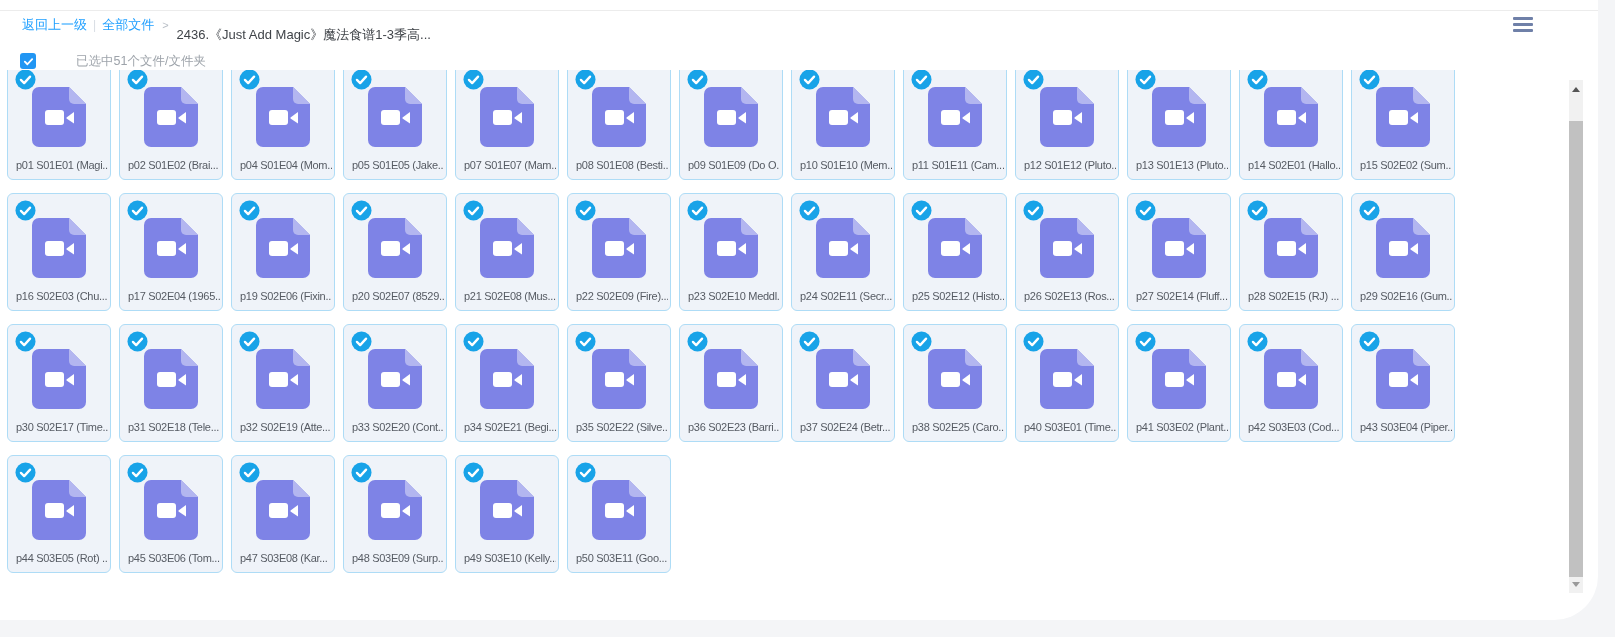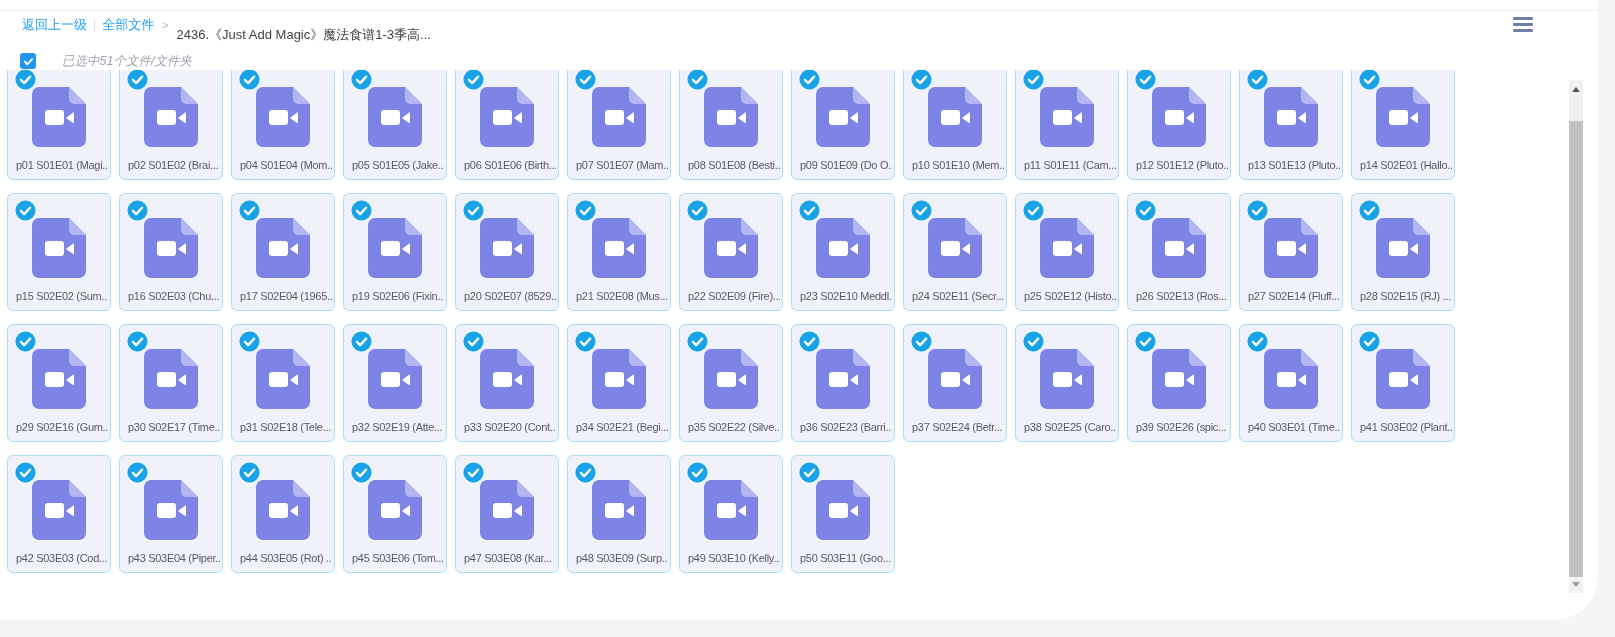--- a/index.html
+++ b/index.html
@@ -16,21 +16,21 @@
   .crumb-sep { color:#b8bec6; margin:0 8px; font-size:11px; }
   .crumb-current { color:#3f4348;margin-top:19px; }
 
   .menu-btn { position:absolute; right:78px; top:13px; width:24px; height:22px; display:flex; flex-direction:column; justify-content:center; gap:3px; cursor:pointer; }
   .menu-btn i { display:block; width:20px; height:3px; background:#6f80a8; border-radius:1px; }
 
   
   .select-row { position:absolute; left:20px; top:48px; height:26px; display:flex; align-items:center; }
   .cbx { width:16px; height:16px; border-radius:3px; background:#2196f3; display:inline-flex; align-items:center; justify-content:center; cursor:pointer; }
   .cbx svg { width:11px; height:11px; }
-  .select-label { margin-left:26px; font-size:12.5px; color:#9da3aa;font-style:italic; }
+  .select-label { margin-left:40px; font-size:12.5px; color:#9da3aa; }
 
   
   .viewport { position:absolute; left:7px; top:70px; width:1555px; height:523px; overflow:hidden; }
   .grid { display:grid; grid-template-columns:repeat(13,104px); column-gap:8px; row-gap:13px; margin-top:-8px; }
   .tile { position:relative; width:104px; height:118px; background:#eff3f9; border:1px solid #aedcf6; border-radius:6px; cursor:pointer; }
   .check { position:absolute; top:6px; left:7px; width:21px; height:21px; }
   .check svg { width:21px; height:21px; display:block; }
   .vicon { position:absolute; top:24px; left:50%; transform:translateX(-50%); width:54px; height:60px; }
   .vicon svg { width:54px; height:60px; display:block; }
   .fname { position:absolute; left:8px; right:2px; bottom:8px; font-size:11px; letter-spacing:-0.3px; color:#565b63; white-space:nowrap; overflow:hidden; }
@@ -141,37 +141,20 @@
       <svg viewBox="0 0 54 60">
         <path d="M7 0 H37 L54 17 V53 a7 7 0 0 1 -7 7 H7 a7 7 0 0 1 -7 -7 V7 a7 7 0 0 1 7 -7 Z" fill="#7e83e6"></path>
         <path d="M37 0 L54 17 H42 a5 5 0 0 1 -5 -5 Z" fill="#b3b6f0"></path>
         <rect x="13" y="23" width="19" height="15" rx="3" fill="#ffffff"></rect>
         <path d="M34.5 30.5 L42 25 V36.5 L34.5 31.5 Z" fill="#ffffff"></path>
       </svg>
     </span>
     <span class="fname">p05 S01E05 (Jake...</span>
   </div>
 
-  <div class="tile">
-    <span class="check">
-      <svg viewBox="0 0 22 22">
-        <circle cx="11" cy="11" r="10.5" fill="#18a3e8"></circle>
-        <path d="M6.2 11.4 L9.6 14.8 L15.8 8" stroke="#fff" stroke-width="2.4" fill="none" stroke-linecap="round" stroke-linejoin="round"></path>
-      </svg>
-    </span>
-    <span class="vicon">
-      <svg viewBox="0 0 54 60">
-        <path d="M7 0 H37 L54 17 V53 a7 7 0 0 1 -7 7 H7 a7 7 0 0 1 -7 -7 V7 a7 7 0 0 1 7 -7 Z" fill="#7e83e6"></path>
-        <path d="M37 0 L54 17 H42 a5 5 0 0 1 -5 -5 Z" fill="#b3b6f0"></path>
-        <rect x="13" y="23" width="19" height="15" rx="3" fill="#ffffff"></rect>
-        <path d="M34.5 30.5 L42 25 V36.5 L34.5 31.5 Z" fill="#ffffff"></path>
-      </svg>
-    </span>
-    <span class="fname">p06 S01E06 (Birth...</span>
-  </div>
 
   <div class="tile">
     <span class="check">
       <svg viewBox="0 0 22 22">
         <circle cx="11" cy="11" r="10.5" fill="#18a3e8"></circle>
         <path d="M6.2 11.4 L9.6 14.8 L15.8 8" stroke="#fff" stroke-width="2.4" fill="none" stroke-linecap="round" stroke-linejoin="round"></path>
       </svg>
     </span>
     <span class="vicon">
       <svg viewBox="0 0 54 60">
@@ -718,37 +701,20 @@
       <svg viewBox="0 0 54 60">
         <path d="M7 0 H37 L54 17 V53 a7 7 0 0 1 -7 7 H7 a7 7 0 0 1 -7 -7 V7 a7 7 0 0 1 7 -7 Z" fill="#7e83e6"></path>
         <path d="M37 0 L54 17 H42 a5 5 0 0 1 -5 -5 Z" fill="#b3b6f0"></path>
         <rect x="13" y="23" width="19" height="15" rx="3" fill="#ffffff"></rect>
         <path d="M34.5 30.5 L42 25 V36.5 L34.5 31.5 Z" fill="#ffffff"></path>
       </svg>
     </span>
     <span class="fname">p38 S02E25 (Caro...</span>
   </div>
 
-  <div class="tile">
-    <span class="check">
-      <svg viewBox="0 0 22 22">
-        <circle cx="11" cy="11" r="10.5" fill="#18a3e8"></circle>
-        <path d="M6.2 11.4 L9.6 14.8 L15.8 8" stroke="#fff" stroke-width="2.4" fill="none" stroke-linecap="round" stroke-linejoin="round"></path>
-      </svg>
-    </span>
-    <span class="vicon">
-      <svg viewBox="0 0 54 60">
-        <path d="M7 0 H37 L54 17 V53 a7 7 0 0 1 -7 7 H7 a7 7 0 0 1 -7 -7 V7 a7 7 0 0 1 7 -7 Z" fill="#7e83e6"></path>
-        <path d="M37 0 L54 17 H42 a5 5 0 0 1 -5 -5 Z" fill="#b3b6f0"></path>
-        <rect x="13" y="23" width="19" height="15" rx="3" fill="#ffffff"></rect>
-        <path d="M34.5 30.5 L42 25 V36.5 L34.5 31.5 Z" fill="#ffffff"></path>
-      </svg>
-    </span>
-    <span class="fname">p39 S02E26 (spic...</span>
-  </div>
 
   <div class="tile">
     <span class="check">
       <svg viewBox="0 0 22 22">
         <circle cx="11" cy="11" r="10.5" fill="#18a3e8"></circle>
         <path d="M6.2 11.4 L9.6 14.8 L15.8 8" stroke="#fff" stroke-width="2.4" fill="none" stroke-linecap="round" stroke-linejoin="round"></path>
       </svg>
     </span>
     <span class="vicon">
       <svg viewBox="0 0 54 60">

